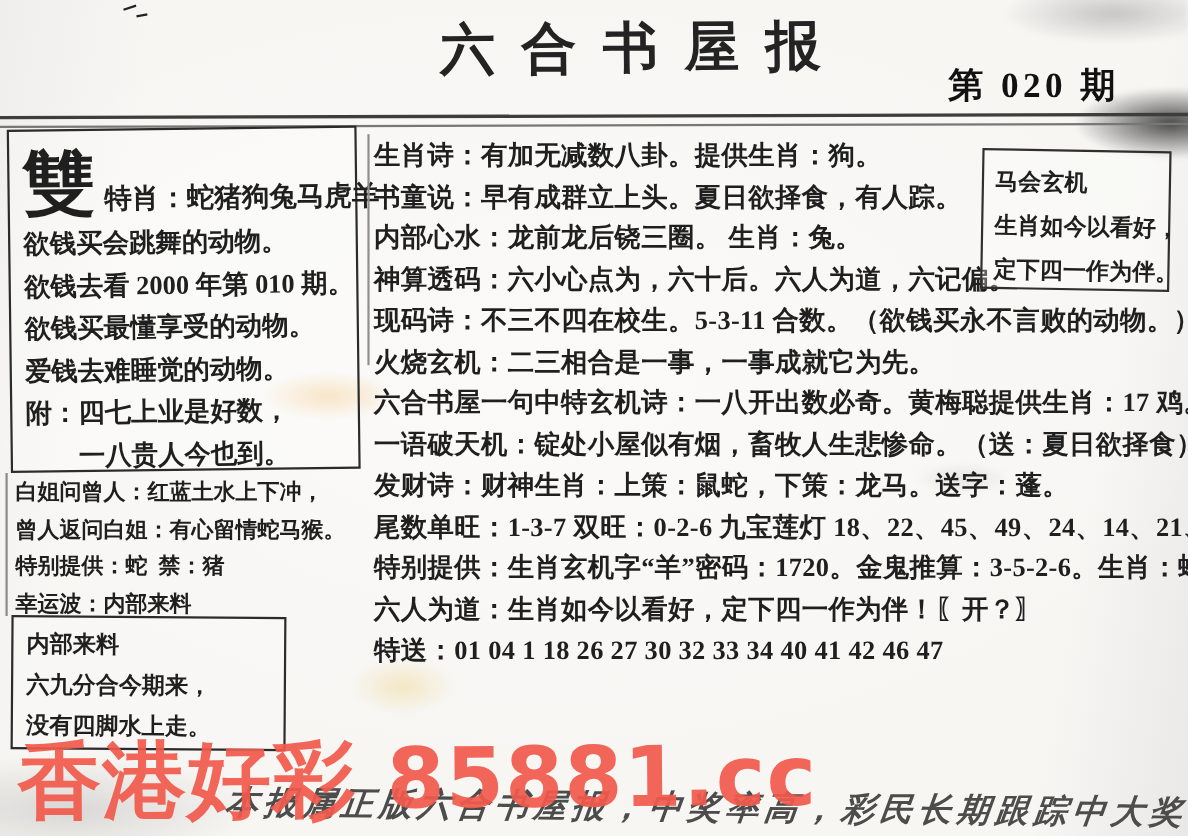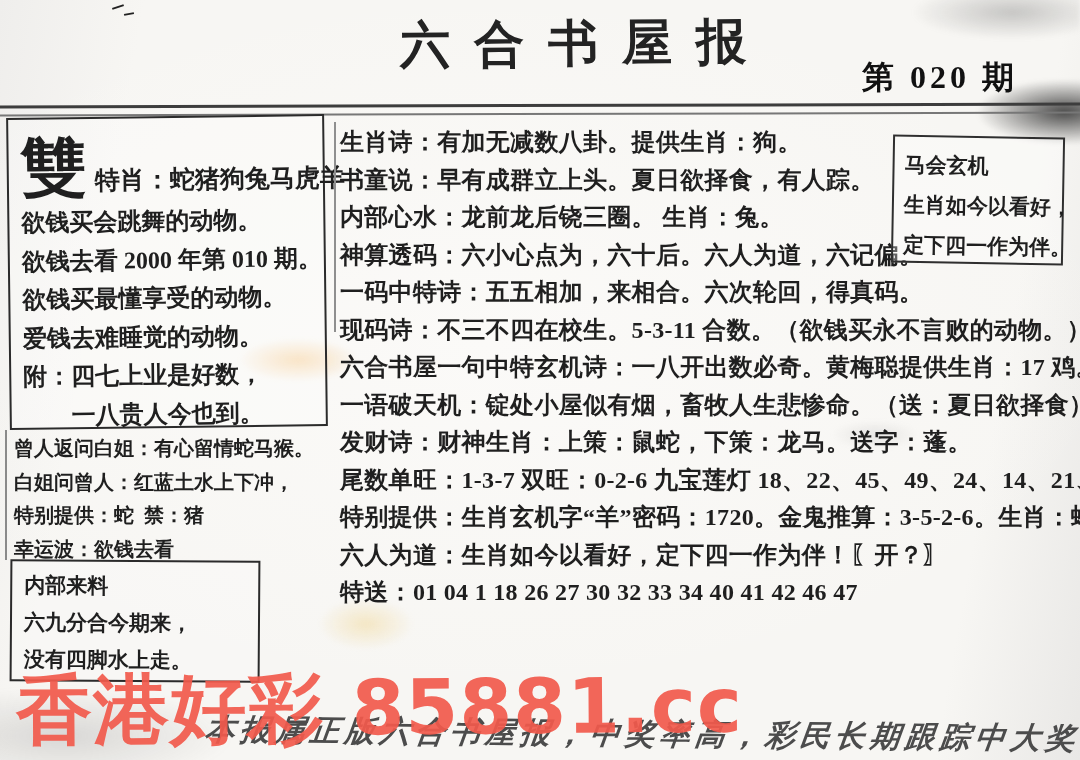--- a/index.html
+++ b/index.html
@@ -141,40 +141,40 @@
     <div class="lline">欲钱买会跳舞的动物。</div>
     <div class="lline">欲钱去看 2000 年第 010 期。</div>
     <div class="lline">欲钱买最懂享受的动物。</div>
     <div class="lline">爱钱去难睡觉的动物。</div>
     <div class="lline">附：四七上业是好数，</div>
     <div class="lline indent">一八贵人今也到。</div>
   </div>
 
   <div class="edge-left"></div>
   <div class="mid-sec">
+    <div class="mline">白姐问曾人：红蓝土水上下冲，</div>
     <div class="mline">曾人返问白姐：有心留情蛇马猴。</div>
-    <div class="mline">白姐问曾人：红蓝土水上下冲，</div>
     <div class="mline">特别提供：蛇  禁：猪</div>
-    <div class="mline">幸运波：欲钱去看</div>
+    <div class="mline">幸运波：内部来料</div>
   </div>
 
   <div class="box2">
     <div class="b2line">内部来料</div>
     <div class="b2line">六九分合今期来，</div>
     <div class="b2line">没有四脚水上走。</div>
   </div>
 
   <div class="col-divider"></div>
   <div class="main-col">
     <div class="rline">生肖诗：有加无减数八卦。提供生肖：狗。</div>
     <div class="rline">书童说：早有成群立上头。夏日欲择食，有人踪。</div>
     <div class="rline">内部心水：龙前龙后铙三圈。 生肖：兔。</div>
     <div class="rline">神算透码：六小心点为，六十后。六人为道，六记偏。</div>
-    <div class="rline">一码中特诗：五五相加，来相合。六次轮回，得真码。</div>
     <div class="rline">现码诗：不三不四在校生。5-3-11 合数。（欲钱买永不言败的动物。）</div>
+    <div class="rline">火烧玄机：二三相合是一事，一事成就它为先。</div>
     <div class="rline">六合书屋一句中特玄机诗：一八开出数必奇。黄梅聪提供生肖：17 鸡。</div>
     <div class="rline">一语破天机：锭处小屋似有烟，畜牧人生悲惨命。（送：夏日欲择食）</div>
     <div class="rline">发财诗：财神生肖：上策：鼠蛇，下策：龙马。送字：蓬。</div>
     <div class="rline">尾数单旺：1-3-7 双旺：0-2-6 九宝莲灯 18、22、45、49、24、14、21、36。</div>
     <div class="rline">特别提供：生肖玄机字“羊”密码：1720。金鬼推算：3-5-2-6。生肖：蛇。</div>
     <div class="rline">六人为道：生肖如今以看好，定下四一作为伴！〖开？〗</div>
     <div class="rline">特送：01 04 1 18 26 27 30 32 33 34 40 41 42 46 47</div>
   </div>
 
   <div class="mahui-box">

